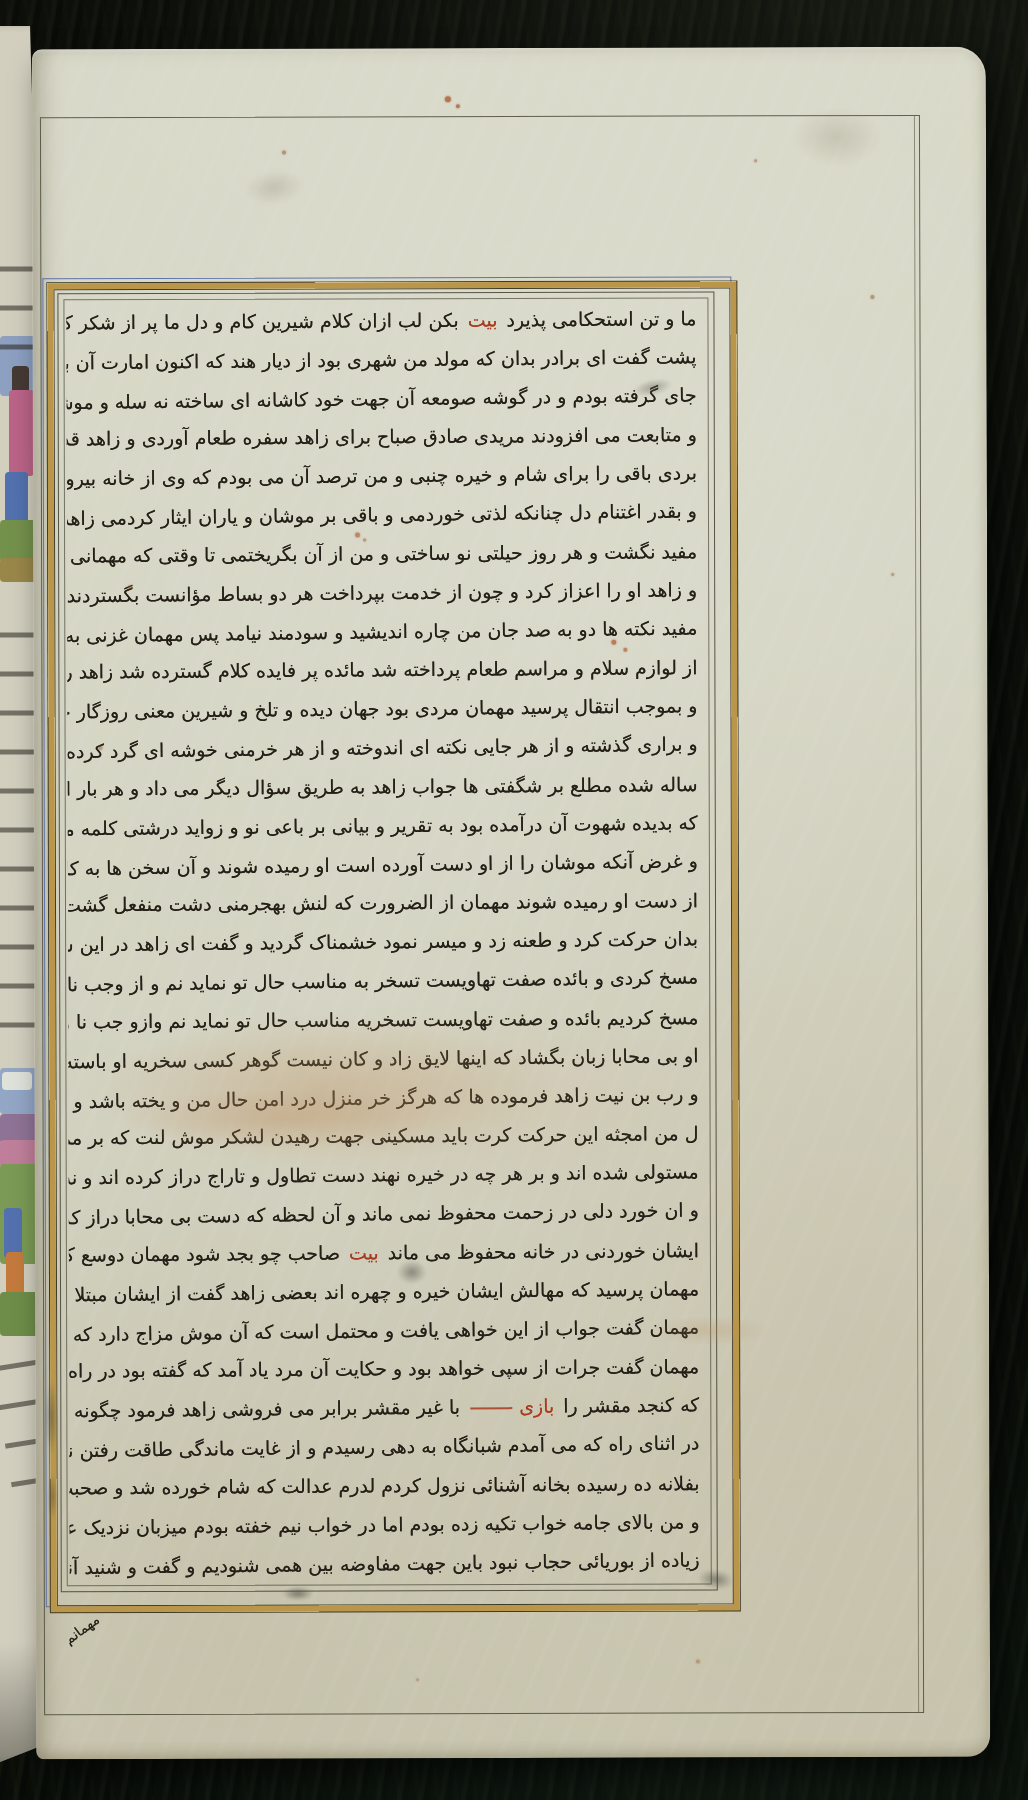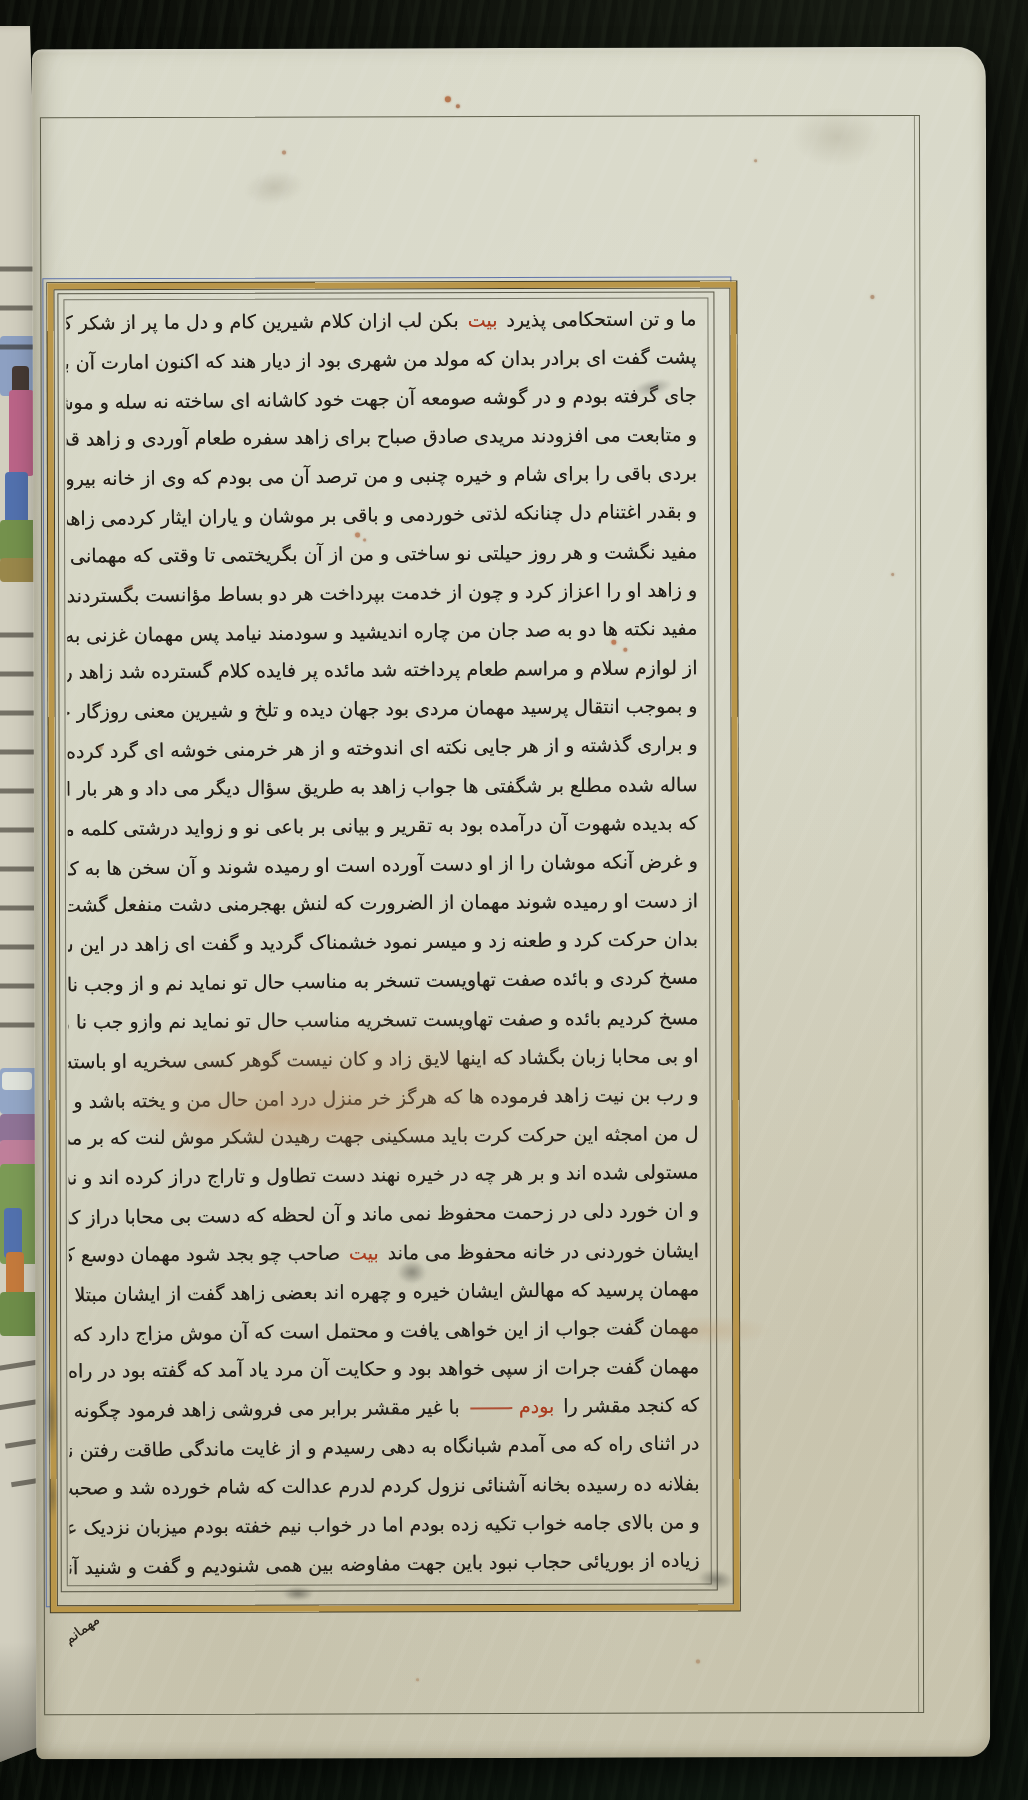--- a/index.html
+++ b/index.html
@@ -113,21 +113,21 @@
         <div class="t-line" style="transform: rotate(-0.25deg);"><span>مسخ کردیم بائده و صفت تهاویست تسخریه مناسب حال تو نماید نم وازو جب نا ورب بحابه نزل و بازی</span> </div>
         <div class="t-line" style="transform: rotate(-0.4deg);"><span>او بی محابا زبان بگشاد که اینها لایق زاد و کان نیست گوهر کسی سخریه او باسته</span>   </div>
         <div class="t-line" style="transform: rotate(-0.55deg);"><span>و رب بن نیت زاهد فرموده ها که هرگز خر منزل درد امن حال من و یخته باشد و غیر آن هرگز</span> </div>
         <div class="t-line" style="transform: rotate(-0.25deg);"><span>ل من امجثه این حرکت کرت باید مسکینی جهت رهیدن لشکر موش لنت که بر مملکت سفره و خوان</span> </div>
         <div class="t-line" style="transform: rotate(-0.4deg);"><span>مستولی شده اند و بر هر چه در خیره نهند دست تطاول و تاراج دراز کرده اند و نه از هجوم ایشان نان در سفره می ماند و نه</span> </div>
         <div class="t-line" style="transform: rotate(-0.55deg);"><span>و ان خورد دلی در زحمت محفوظ نمی ماند و آن لحظه که دست بی محابا دراز کردند حرمت من ضایع</span> </div>
         <div class="t-line" style="transform: rotate(-0.25deg);"><span>ایشان خوردنی در خانه محفوظ می ماند</span> <span class="rubric">بیت</span> <span>صاحب چو بجد شود مهمان دوسع کرد و ان لحظه که دست بی محا</span> </div>
         <div class="t-line" style="transform: rotate(-0.4deg);"><span>مهمان پرسید که مهالش ایشان خیره و چهره اند بعضی زاهد گفت از ایشان مبتلا به دلیر است که روی بروی چیز انفرختم</span> </div>
         <div class="t-line" style="transform: rotate(-0.55deg);"><span>مهمان گفت جواب از این خواهی یافت و محتمل است که آن موش مزاج دارد که آن مرد و زن مبالغه کر که هر</span> </div>
         <div class="t-line" style="transform: rotate(-0.25deg);"><span>مهمان گفت جرات از سپی خواهد بود و حکایت آن مرد یاد آمد که گفته بود در راه مهمان گفت چرا</span> </div>
-        <div class="t-line" style="transform: rotate(-0.4deg);"><span>که کنجد مقشر را</span> <span class="rubric">بودم</span><span class="rrule"></span> <span>با غیر مقشر برابر می فروشی زاهد فرمود چگونه بود مهمان گفت</span> </div>
+        <div class="t-line" style="transform: rotate(-0.4deg);"><span>که کنجد مقشر را</span> <span class="rubric">بازی</span><span class="rrule"></span> <span>با غیر مقشر برابر می فروشی زاهد فرمود چگونه بود مهمان گفت</span> </div>
         <div class="t-line" style="transform: rotate(-0.55deg);"><span>در اثنای راه که می آمدم شبانگاه به دهی رسیدم و از غایت ماندگی طاقت رفتن نماند</span> </div>
         <div class="t-line" style="transform: rotate(-0.25deg);"><span>بفلانه ده رسیده بخانه آشنائی نزول کردم لدرم عدالت که شام خورده شد و صحبت با خر رسید زیرا که من جامه خواب گستر</span> </div>
         <div class="t-line" style="transform: rotate(-0.4deg);"><span>و من بالای جامه خواب تکیه زده بودم اما در خواب نیم خفته بودم میزبان نزدیک عیال خود رفت و میان ایشان</span> </div>
         <div class="t-line" style="transform: rotate(-0.55deg);"><span>زیاده از بوریائی حجاب نبود باین جهت مفاوضه بین همی شنودیم و گفت و شنید آنها را اجتماع می نمودیم گفتم ازین</span> </div>
       </div>
 
     <div class="catchword">مهمانم</div>
 
     <div id="marks">
         <div class="stain" style="left: 54px; top: 950px; width: 640px; height: 210px; background: radial-gradient(closest-side, rgba(196, 158, 110, 0.15), rgba(0, 0, 0, 0));"></div>

